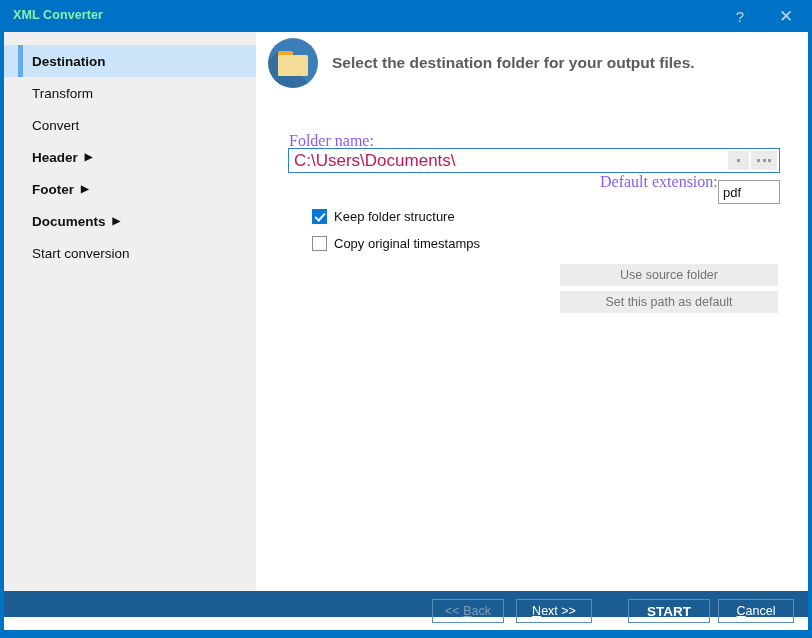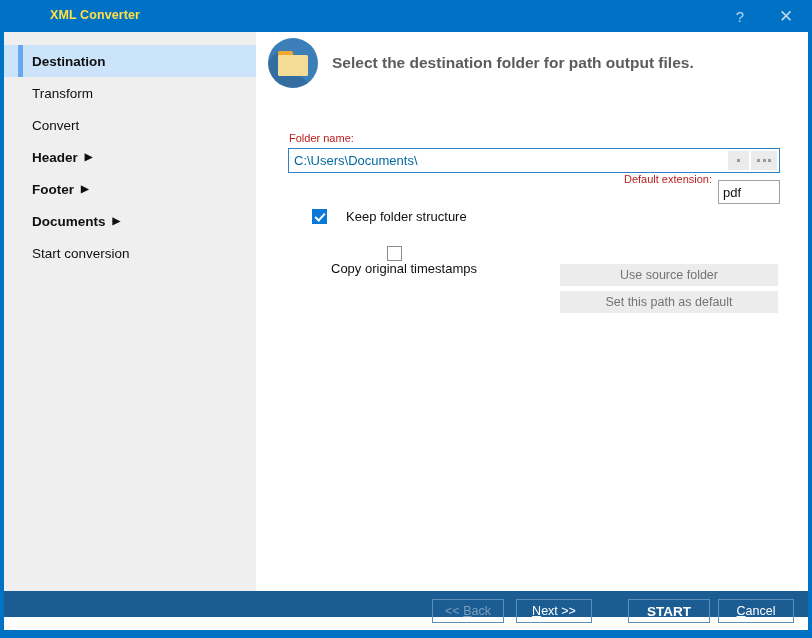--- a/index.html
+++ b/index.html
@@ -29,23 +29,22 @@
     left: 0; top: 0;
     width: 812px;
     height: 32px;
     background: #0072c6;
   }
   .titlebar-text {
     position: absolute;
     left: 13px; top: 8px;
     font-size: 12.5px;
     font-weight: bold;
-    color: #fde047;
+    color: #86efac;
     letter-spacing: 0.1px;
-    margin-left: 37px;
   }
   .win-btn {
     position: absolute;
     top: 0;
     width: 44px;
     height: 32px;
     color: #b9d4ea;
     font-size: 15px;
     display: flex;
     align-items: center;
@@ -156,44 +155,45 @@
   .panel-title {
     margin-left: 14px;
     font-size: 15.5px;
     font-weight: bold;
     color: #5c5c5c;
     white-space: nowrap;
   }
 
   .field-label {
     position: absolute;
-    font-size: 11px;
-    color: #b91c1c;
+    font-size: 16px;
+    color: #8b5cf6;
     white-space: nowrap;
+    font-family: Liberation Serif, serif;
   }
   .lbl-folder { left: 33px; top: 100px; }
 
   .folder-input-wrap {
     position: absolute;
     left: 32px; top: 116px;
     width: 492px; height: 25px;
     border: 1px solid #2f7fc4;
     background: #ffffff;
     box-sizing: border-box;
     display: flex;
     align-items: stretch;
   }
   .folder-input {
     flex: 1;
     border: none;
     outline: none;
     padding: 0 0 0 5px;
     font-family: "Liberation Sans", sans-serif;
-    font-size: 13px;
-    color: #0369a1;
+    font-size: 17px;
+    color: #be185d;
     background: transparent;
   }
   .mini-btn {
     width: 21px;
     margin: 2px 2px 2px 0;
     background: #ebebeb;
     display: flex;
     align-items: center;
     justify-content: center;
     cursor: default;
@@ -233,21 +233,21 @@
 
   
   .cb-row {
     position: absolute;
     display: flex;
     align-items: center;
     cursor: default;
     user-select: none;
   }
   .cb-1 { left: 56px; top: 177px; }
-  .cb-2 { left: 56px; top: 214px; flex-direction: column; }
+  .cb-2 { left: 56px; top: 204px; }
   .cbox {
     width: 15px; height: 15px;
     border: 1px solid #8c8c8c;
     background: #ffffff;
     box-sizing: border-box;
     flex: none;
     position: relative;
   }
   .cbox.checked {
     background: #0a78d7;
@@ -256,21 +256,21 @@
   .cbox.checked::after {
     content: "";
     position: absolute;
     left: 4px; top: 1px;
     width: 4px; height: 8px;
     border: solid #ffffff;
     border-width: 0 2px 2px 0;
     transform: rotate(42deg);
   }
   .cb-label {
-    margin-left: 19px;
+    margin-left: 7px;
     font-size: 13px;
     color: #101010;
     white-space: nowrap;
   }
 
   
   .wide-btn {
     position: absolute;
     left: 304px;
     width: 218px; height: 22px;
@@ -363,21 +363,21 @@
     </div>
 
     <div class="main">
 
       <div class="panel-head">
         <div class="folder-icon">
           <div class="shadow"></div>
           <div class="tab"></div>
           <div class="body"></div>
         </div>
-        <div class="panel-title">Select the destination folder for path output files.</div>
+        <div class="panel-title">Select the destination folder for your output files.</div>
       </div>
 
       <div class="field-label lbl-folder">Folder name:</div>
 
       <div class="folder-input-wrap">
         <input class="folder-input" type="text" value="C:\Users\Documents\" style="">
         <div class="mini-btn">
             <span class="dot"></span>
           </div>
         <div class="mini-btn wide">

